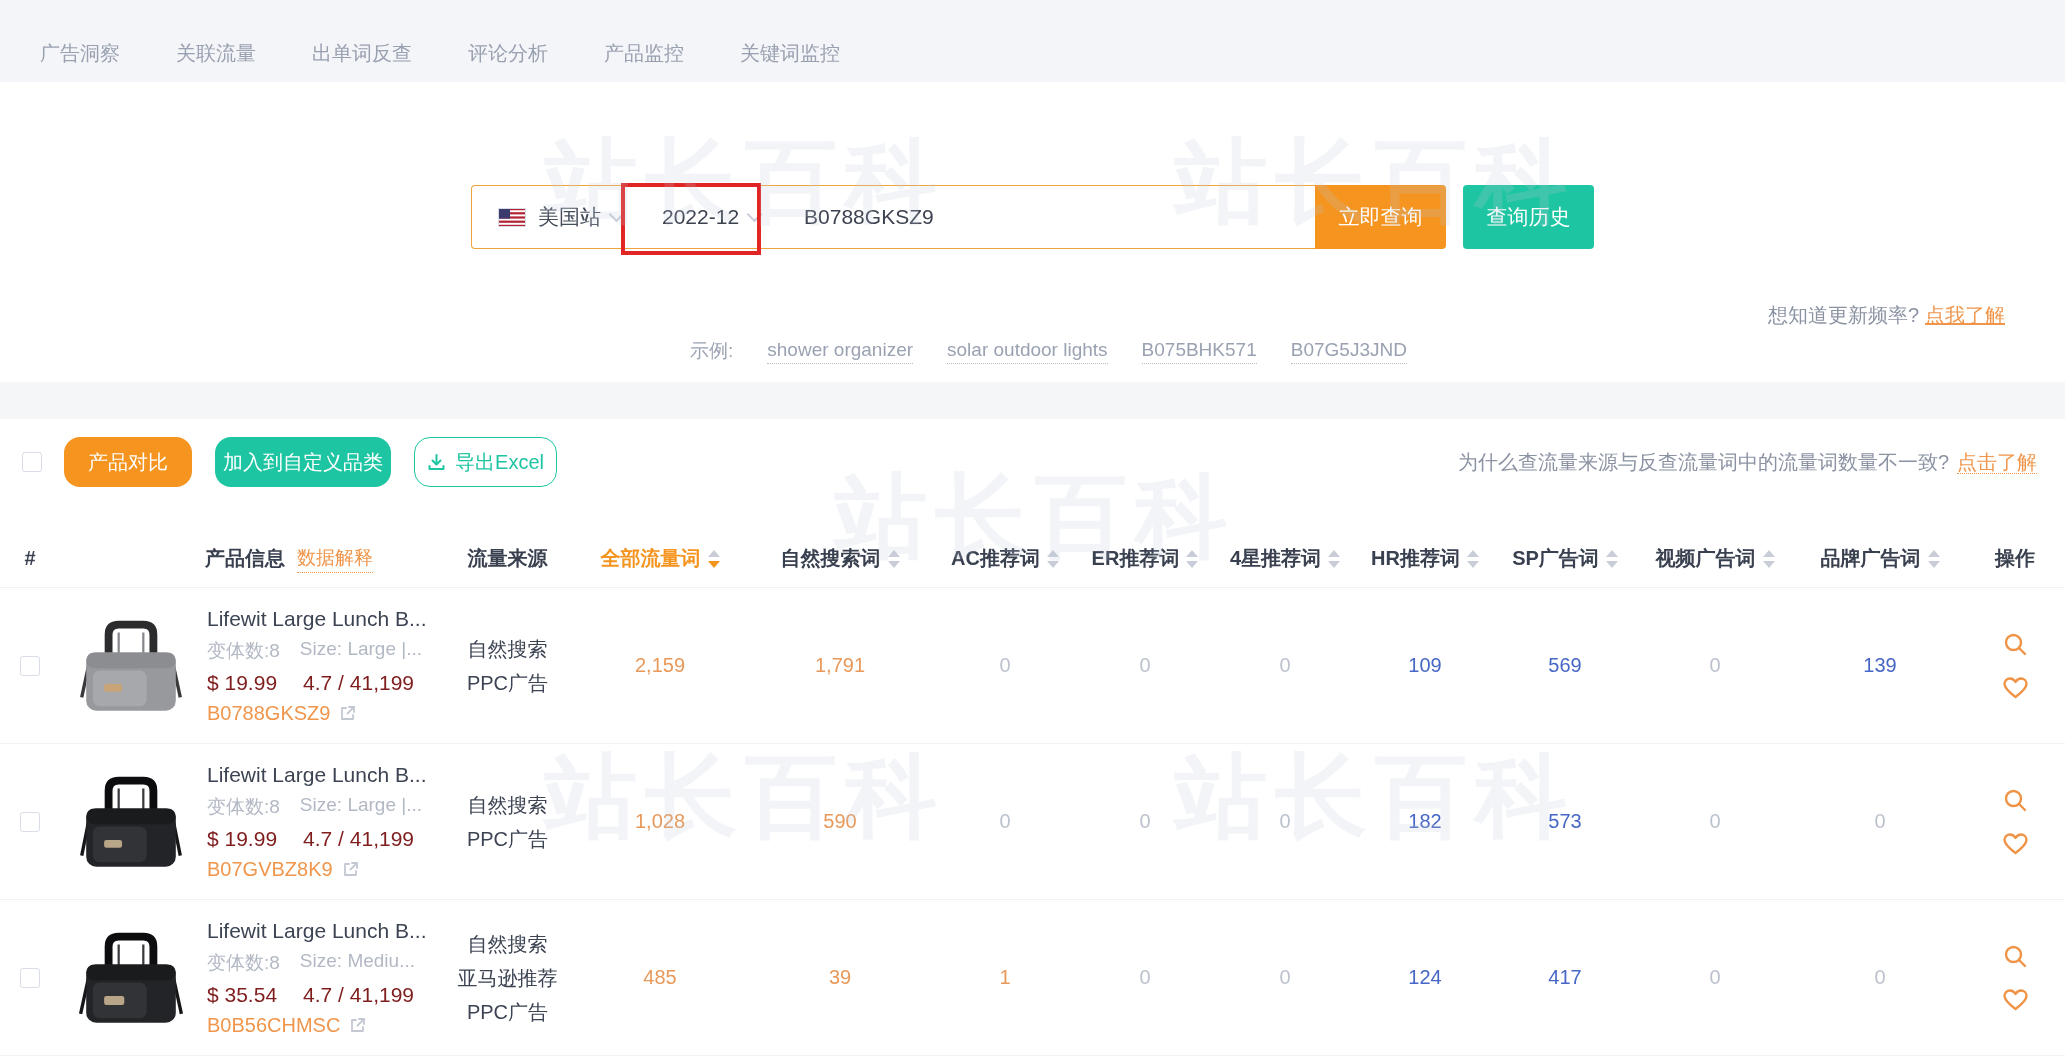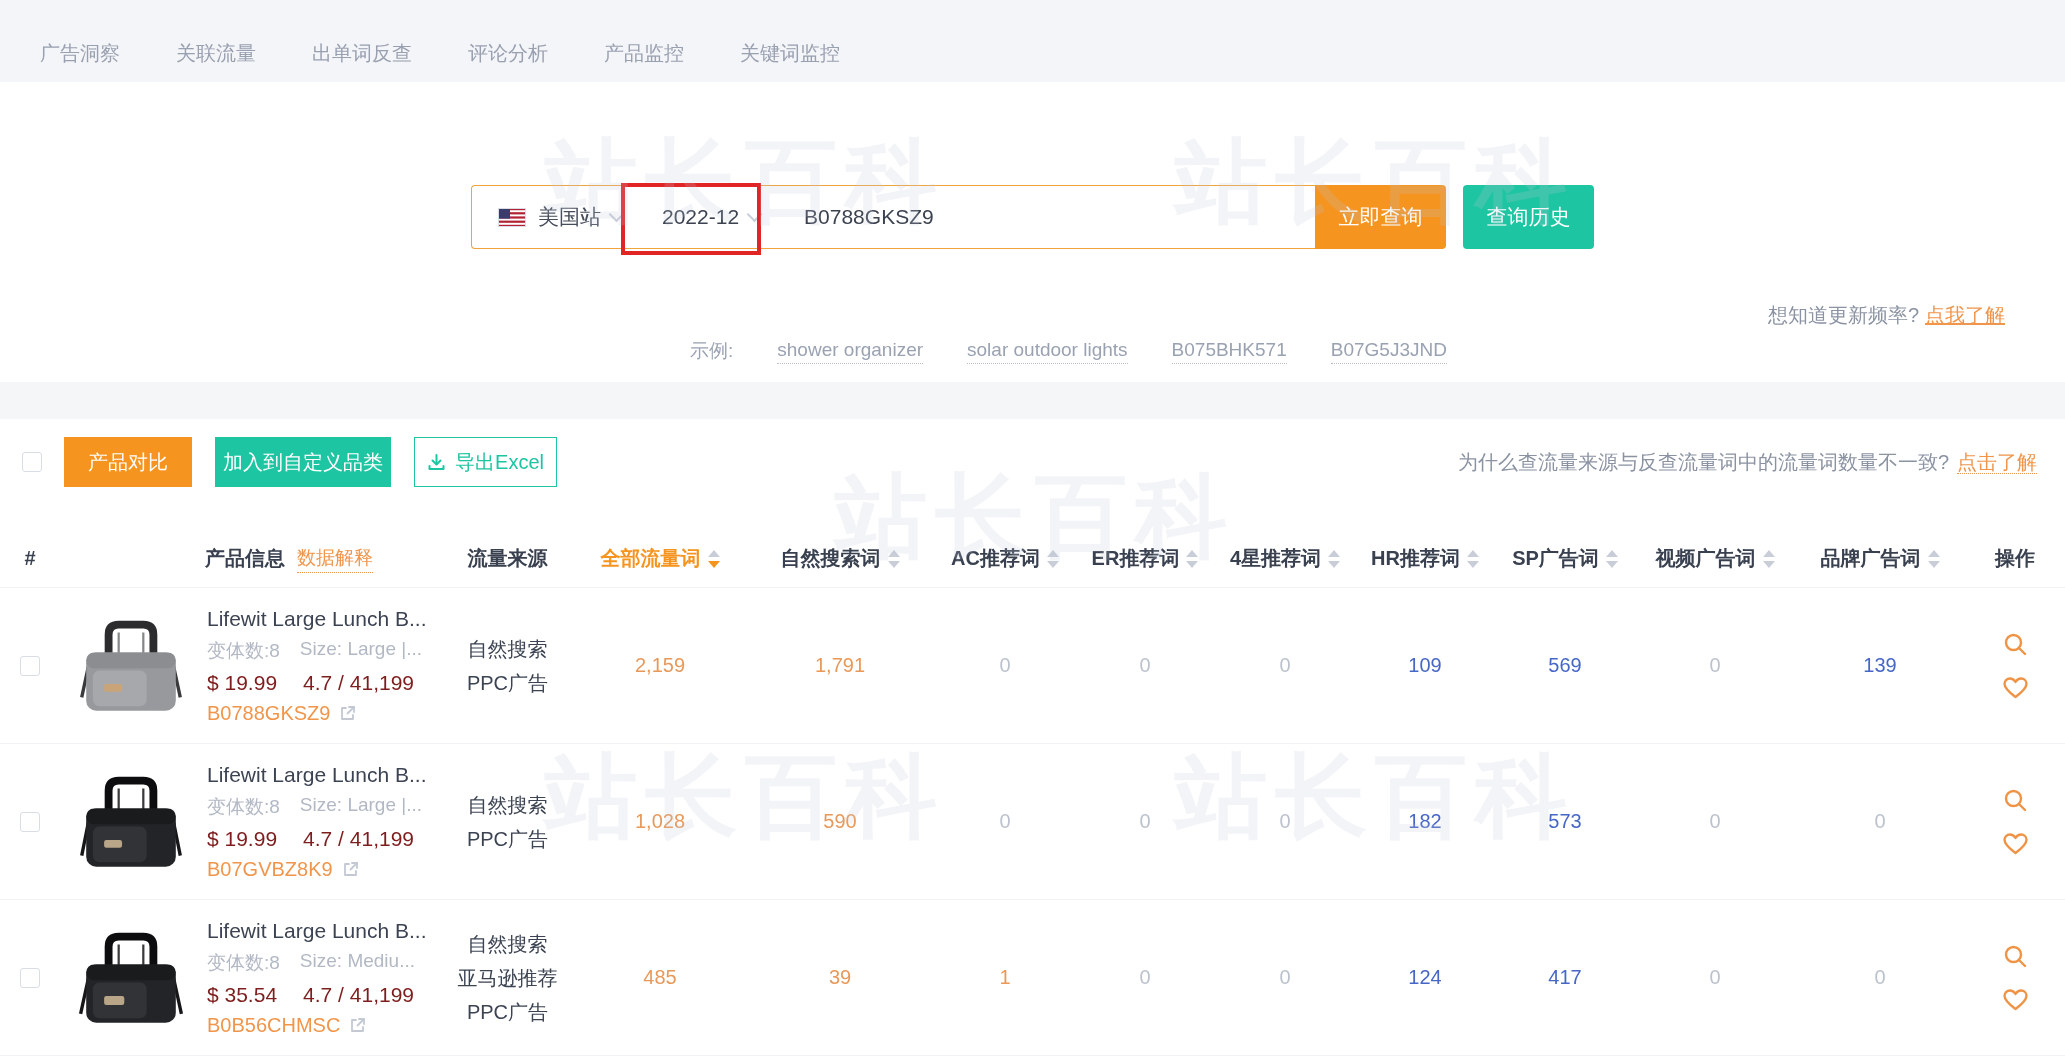--- a/index.html
+++ b/index.html
@@ -32,32 +32,32 @@
                    font-family:"Liberation Sans","DejaVu Sans",sans-serif; }
   .red-box { position:absolute; left:150px; top:-2px; width:140px; height:72px;
              border:4px solid #e12424; z-index:6; pointer-events:none; }
   .btn { border:none; cursor:pointer; font-size:21px; color:#fff;
          font-family:"Liberation Sans","DejaVu Sans",sans-serif; }
   .btn-query { width:131px; background:#f5941f; border-radius:0 4px 4px 0; }
   .btn-history { width:131px; margin-left:17px; background:#1ec5a2; border-radius:4px; }
   .update-hint { position:absolute; right:60px; top:220px; font-size:20px; color:#8b93a3; white-space:nowrap; }
   .update-hint a { color:#f0964c; text-decoration:underline; cursor:pointer; margin-left:6px; }
   .examples { position:absolute; left:690px; top:256px; display:flex; align-items:center;
-              gap:44px; font-size:19px; color:#9aa2b2; }
+              gap:34px; font-size:19px; color:#9aa2b2; }
   .examples a { color:#9aa2b2; text-decoration:none; border-bottom:1px dotted #b7bdc9;
                 padding-bottom:2px; cursor:pointer; }
   
   .band { position:relative; z-index:1; height:37px; background:#f4f6f8; }
   
   .list-section { position:relative; z-index:1; background:#fff; }
   .toolbar { display:flex; align-items:center; height:50px; margin:18px 28px 0 22px; position:relative; }
   .checkbox { width:20px; height:20px; border:1px solid #d8dde6; border-radius:3px; background:#fff;
               display:inline-block; cursor:pointer; flex:0 0 auto; }
   .toolbar .checkbox { margin-right:22px; }
-  .tb-btn { height:50px; border-radius:0; display:flex; align-items:center; justify-content:center;
+  .tb-btn { height:50px; border-radius:16px; display:flex; align-items:center; justify-content:center;
             font-size:20px; cursor:pointer; border:none; white-space:nowrap;
             font-family:"Liberation Sans","DejaVu Sans",sans-serif; }
   .btn-compare { width:128px; background:#f5941f; color:#fff; margin-right:23px; }
   .btn-add { width:176px; background:#1ec5a2; color:#fff; margin-right:23px; }
   .btn-export { width:143px; background:#fff; color:#1ec5a2; border:1px solid #1ec5a2; gap:9px; }
   .result-text { margin-left:27px; font-size:20px; color:#6a7281; white-space:nowrap; }
   .result-text b { color:#f5941f; font-weight:normal; margin:0 6px; }
   .faq { position:absolute; right:0; font-size:20px; color:#8b93a3; white-space:nowrap; }
   .faq a { color:#f0964c; text-decoration:none; border-bottom:1px dotted #f0964c; margin-left:8px; cursor:pointer; }
   

